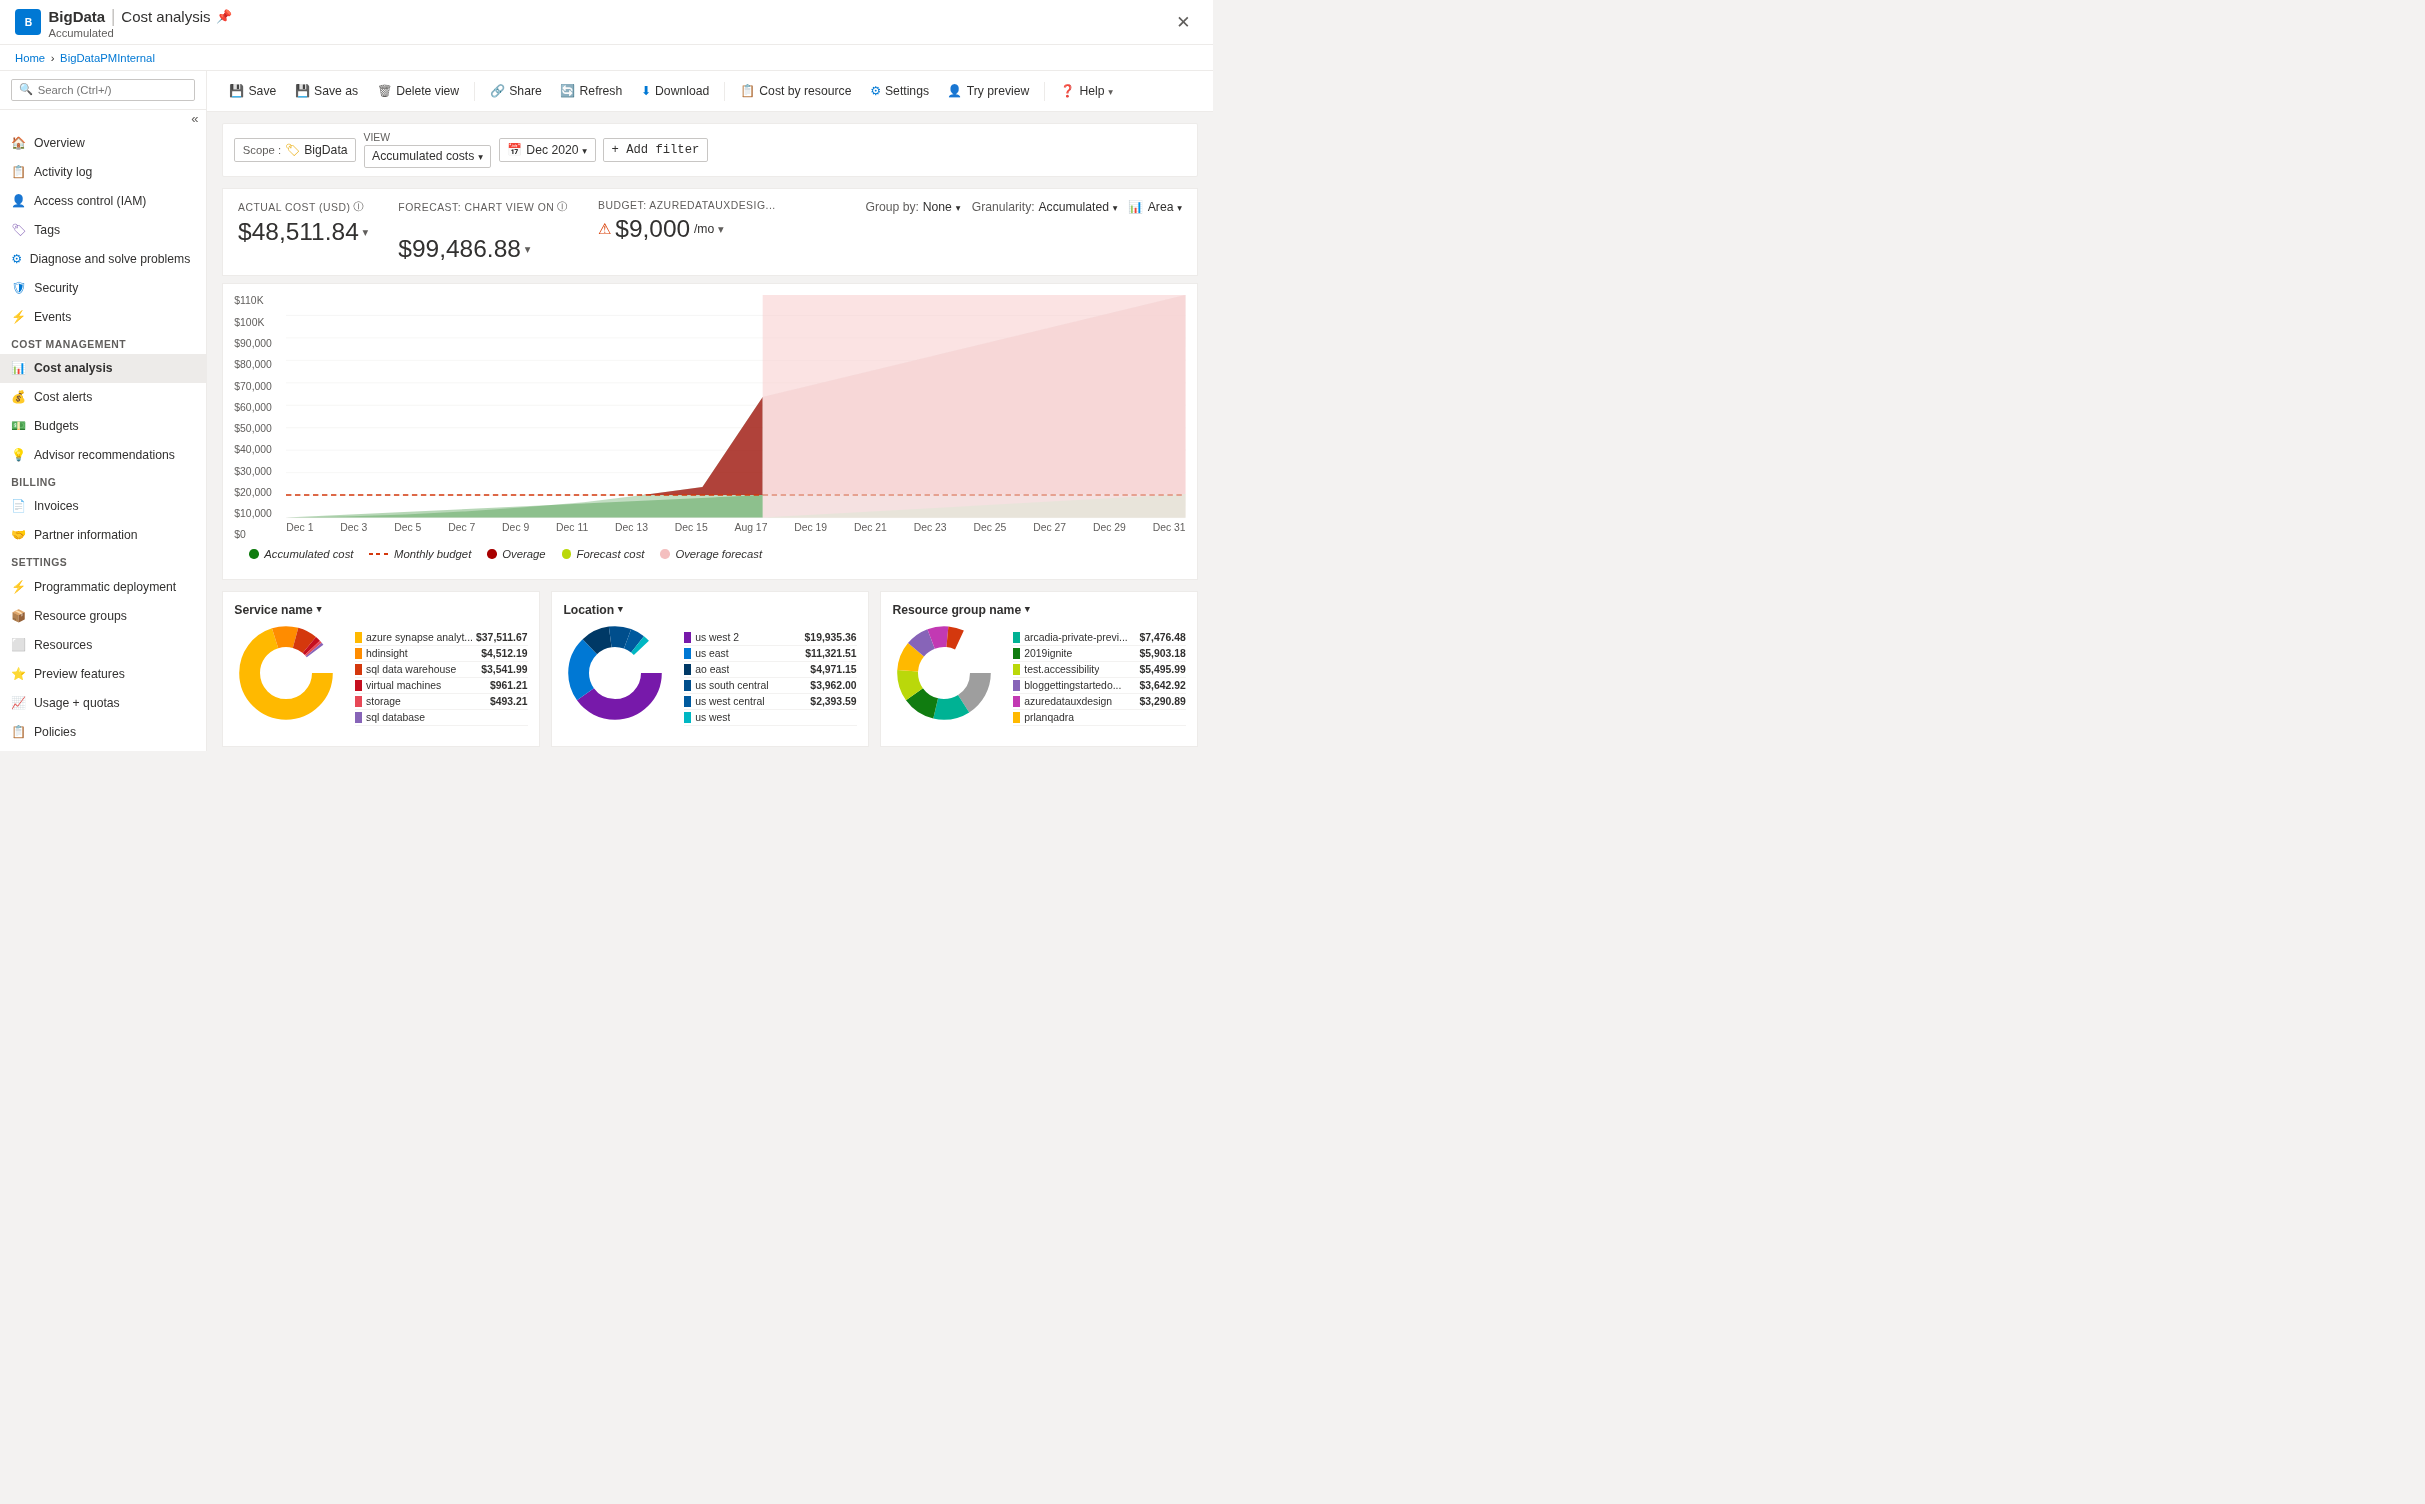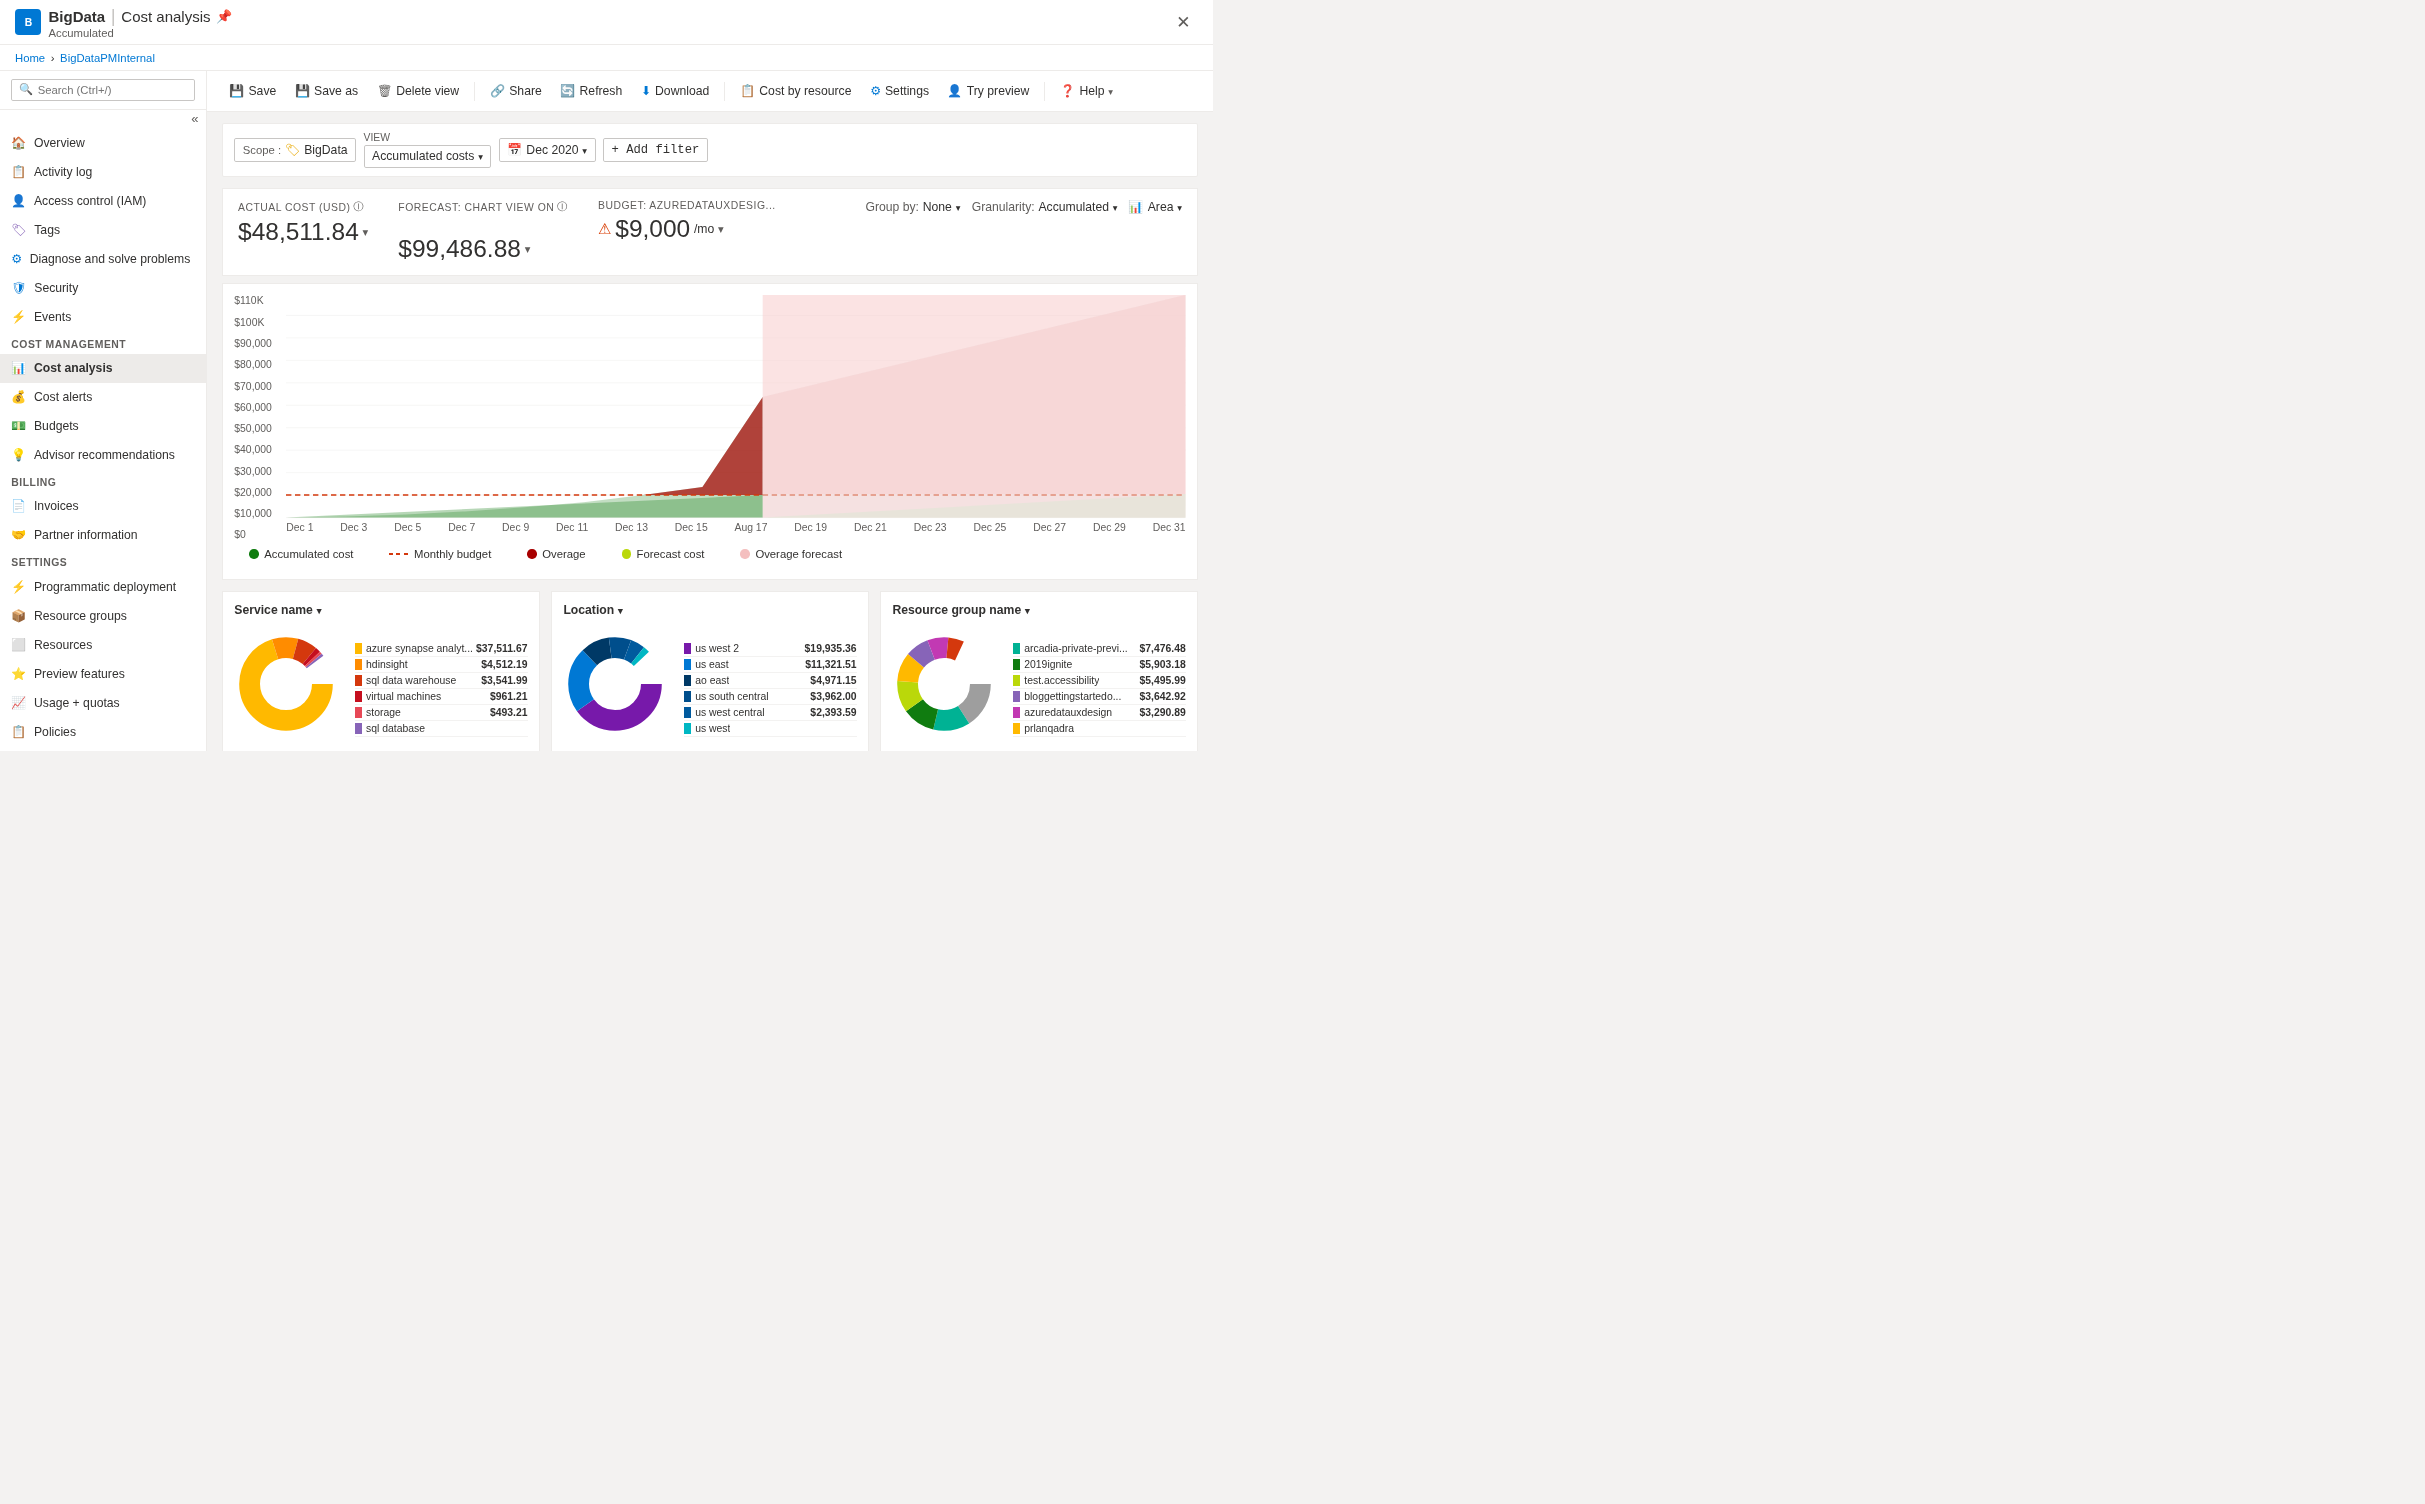--- a/index.html
+++ b/index.html
@@ -35,27 +35,27 @@
     .filter-bar { display: flex; align-items: center; background: #fff; padding: 7.5px 11.3px; margin-bottom: 11.3px; gap: 7.5px; border: 0.9px solid #edebe9; border-radius: 1.9px; }
     .scope-tag { display: flex; align-items: center; gap: 3.8px; padding: 3.8px 7.5px; border: 0.9px solid #c8c6c4; border-radius: 1.9px; font-size: 12.2px; background: #fff; }
     .view-tag { display: flex; align-items: center; gap: 3.8px; padding: 3.8px 7.5px; border: 0.9px solid #c8c6c4; border-radius: 1.9px; font-size: 12.2px; background: #fff; }
     .date-tag { display: flex; align-items: center; gap: 3.8px; padding: 3.8px 7.5px; border: 0.9px solid #c8c6c4; border-radius: 1.9px; font-size: 12.2px; background: #fff; }
     .add-filter-btn { display: flex; align-items: center; gap: 3.8px; padding: 3.8px 7.5px; border: 0.9px solid #c8c6c4; border-radius: 1.9px; font-size: 12.2px; cursor: pointer; font-family: Liberation Mono, monospace; }
     
     
     .chart-container { background: #fff; border: 0.9px solid #edebe9; margin-bottom: 11.3px; padding: 11.3px; }
     
     
-    .chart-legend { display: flex; align-items: center; gap: 36px; padding: 7.5px 15px; font-size: 11.3px; }
+    .chart-legend { display: flex; align-items: center; gap: 16px; padding: 7.5px 15px; font-size: 11.3px; font-style: italic; }
     .legend-item { display: flex; align-items: center; gap: 5.6px; }
     
     
     .pie-section { display: grid; grid-template-columns: 1fr 1fr 1fr; gap: 11.3px; }
     .pie-card { background: #fff; border: 0.9px solid #edebe9; padding: 11.3px; }
-    .pie-title { font-size: 12.2px; font-weight: 600; margin-bottom: 15px; display: flex; align-items: center; gap: 3.8px; cursor: pointer; }
+    .pie-title { font-size: 12.2px; font-weight: 600; margin-bottom: 4px; display: flex; gap: 3.8px; cursor: pointer; }
     .pie-content { display: flex; align-items: center; gap: 7.5px; }
     .pie-chart-area { width: 113px; height: 113px; flex-shrink: 0; }
     .pie-legend { flex: 1; font-size: 11.3px; }
     .pie-legend-item { display: flex; justify-content: space-between; align-items: center; padding: 1.9px 0; border-bottom: 0.9px solid #f3f2f1; }
     .pie-legend-color { width: 7.5px; height: 11.3px; flex-shrink: 0; margin-right: 3.8px; }
     .pie-legend-label { flex: 1; color: #323130; overflow: hidden; text-overflow: ellipsis; white-space: nowrap; font-size: 10.4px; }
     .pie-legend-value { font-weight: 600; font-size: 10.4px; }
     .pie-legend-row { display: flex; align-items: center; }
 
     

